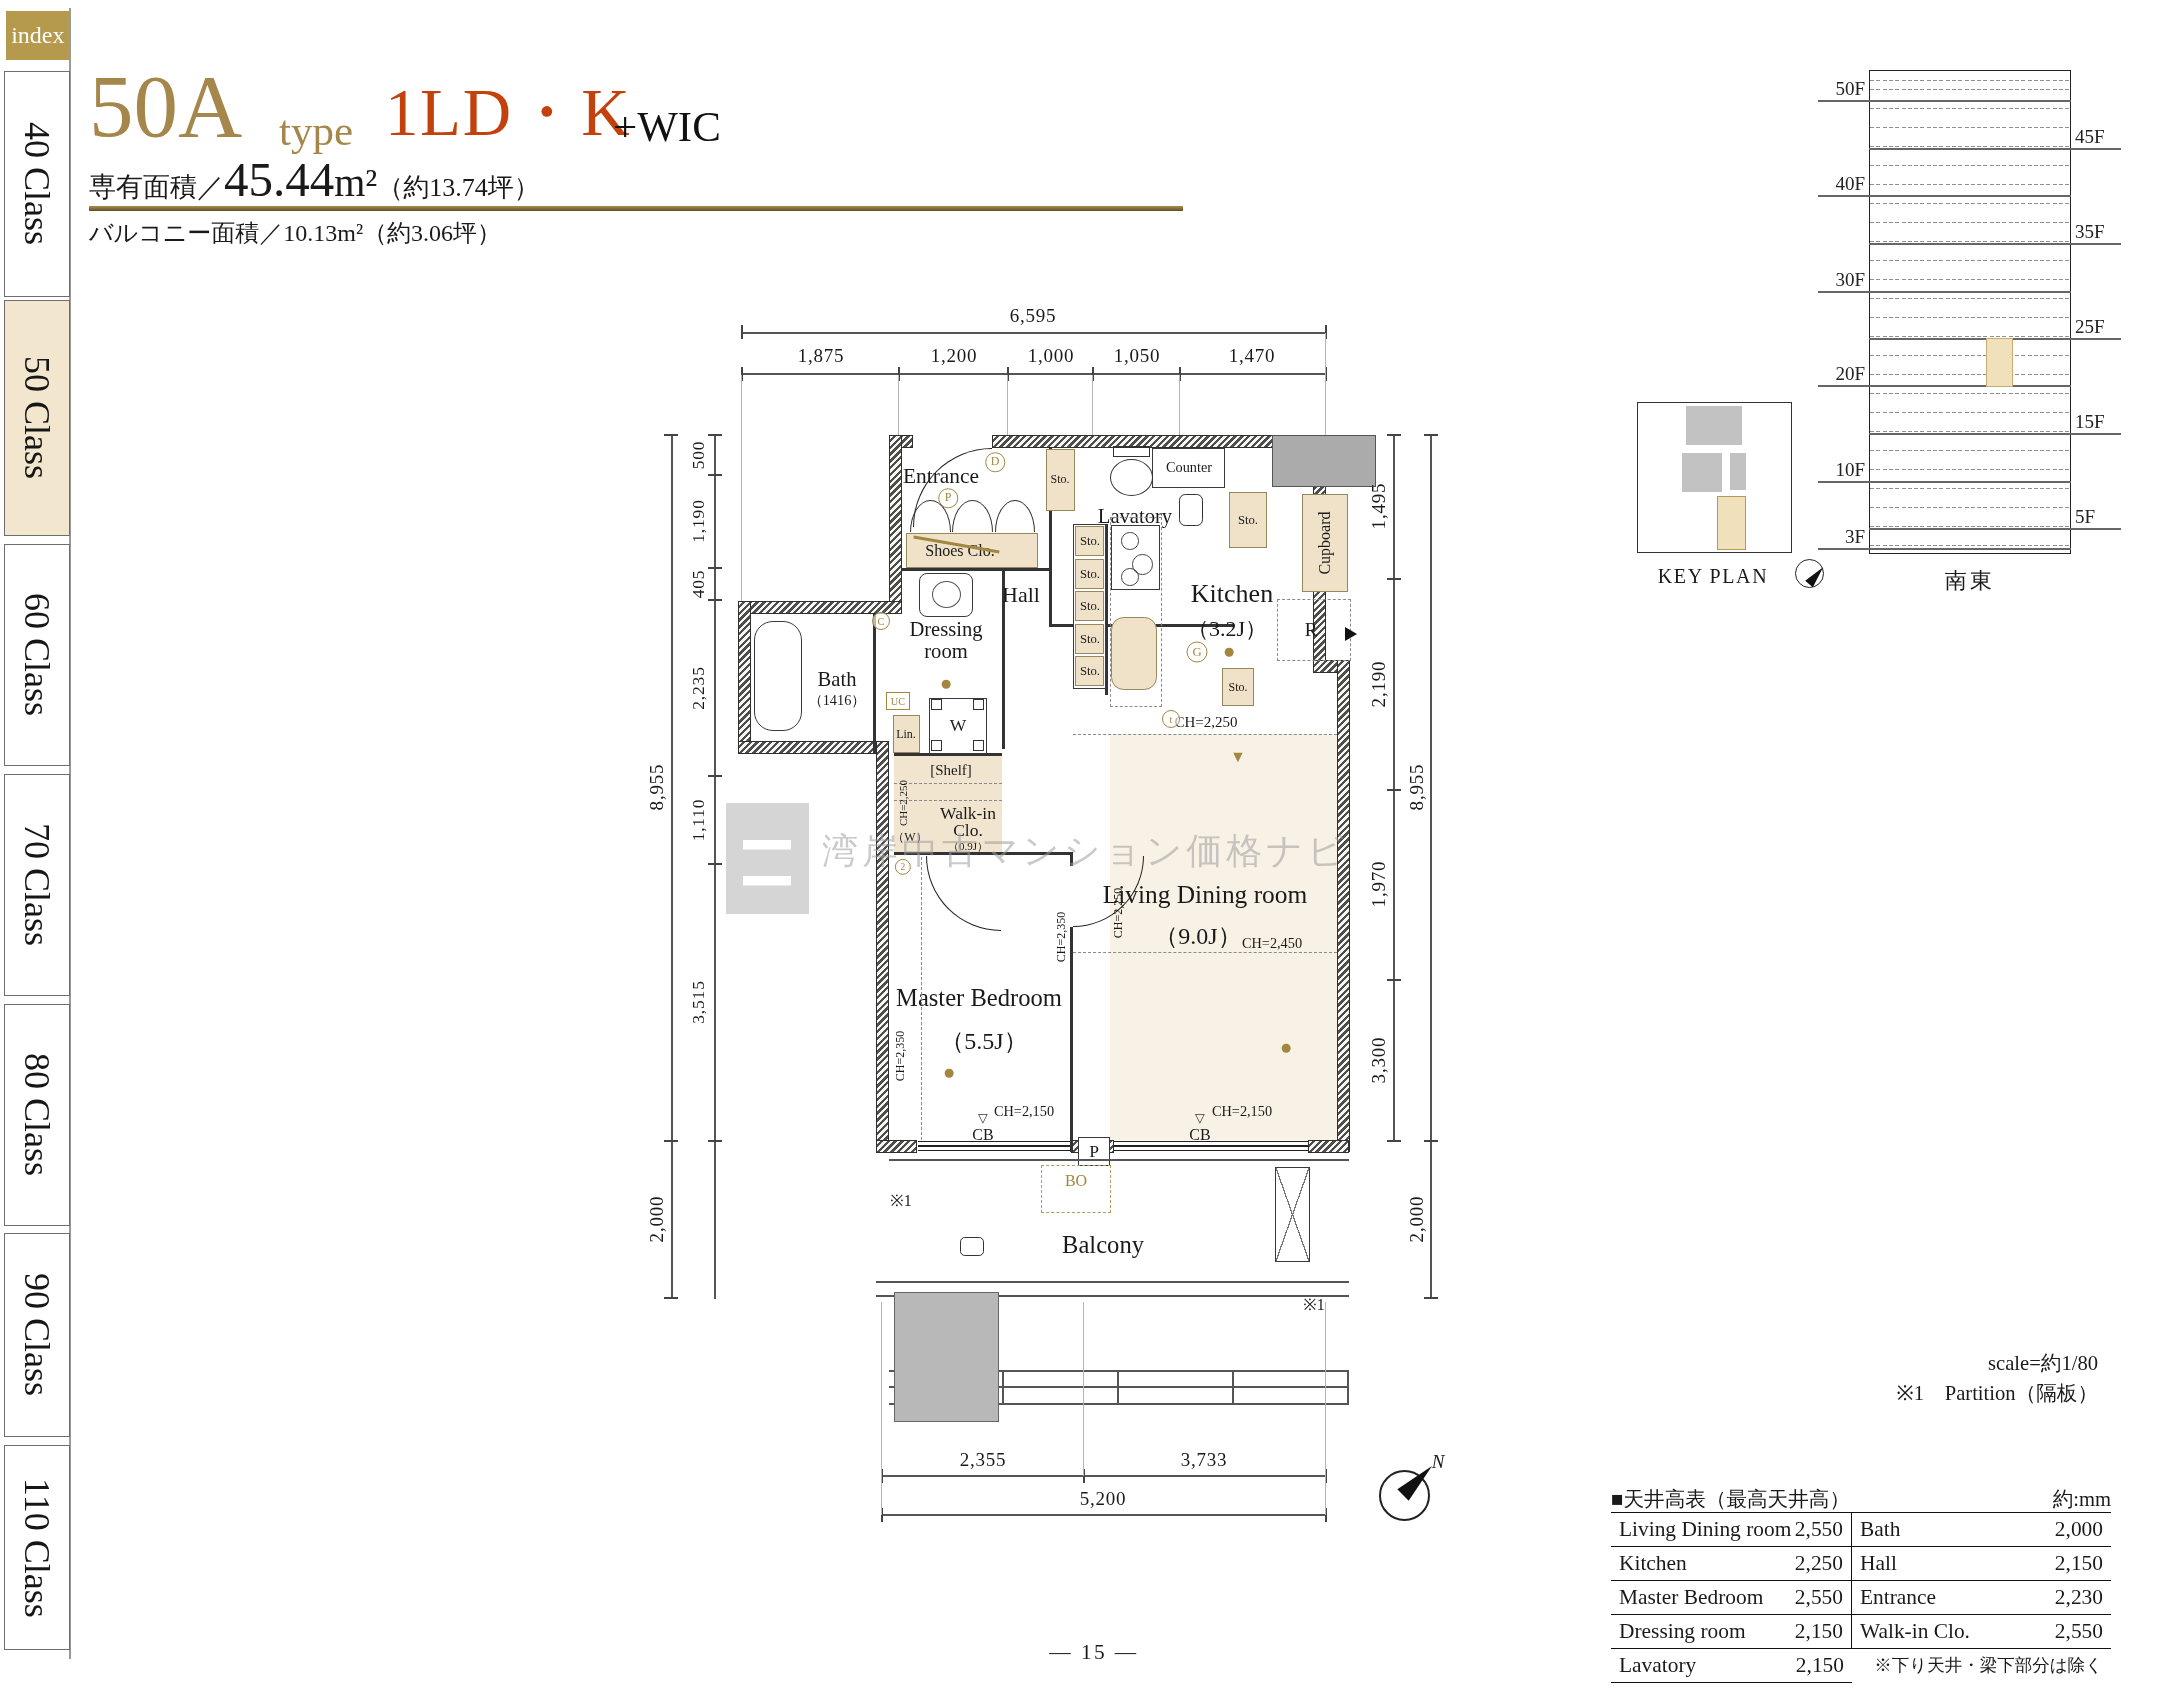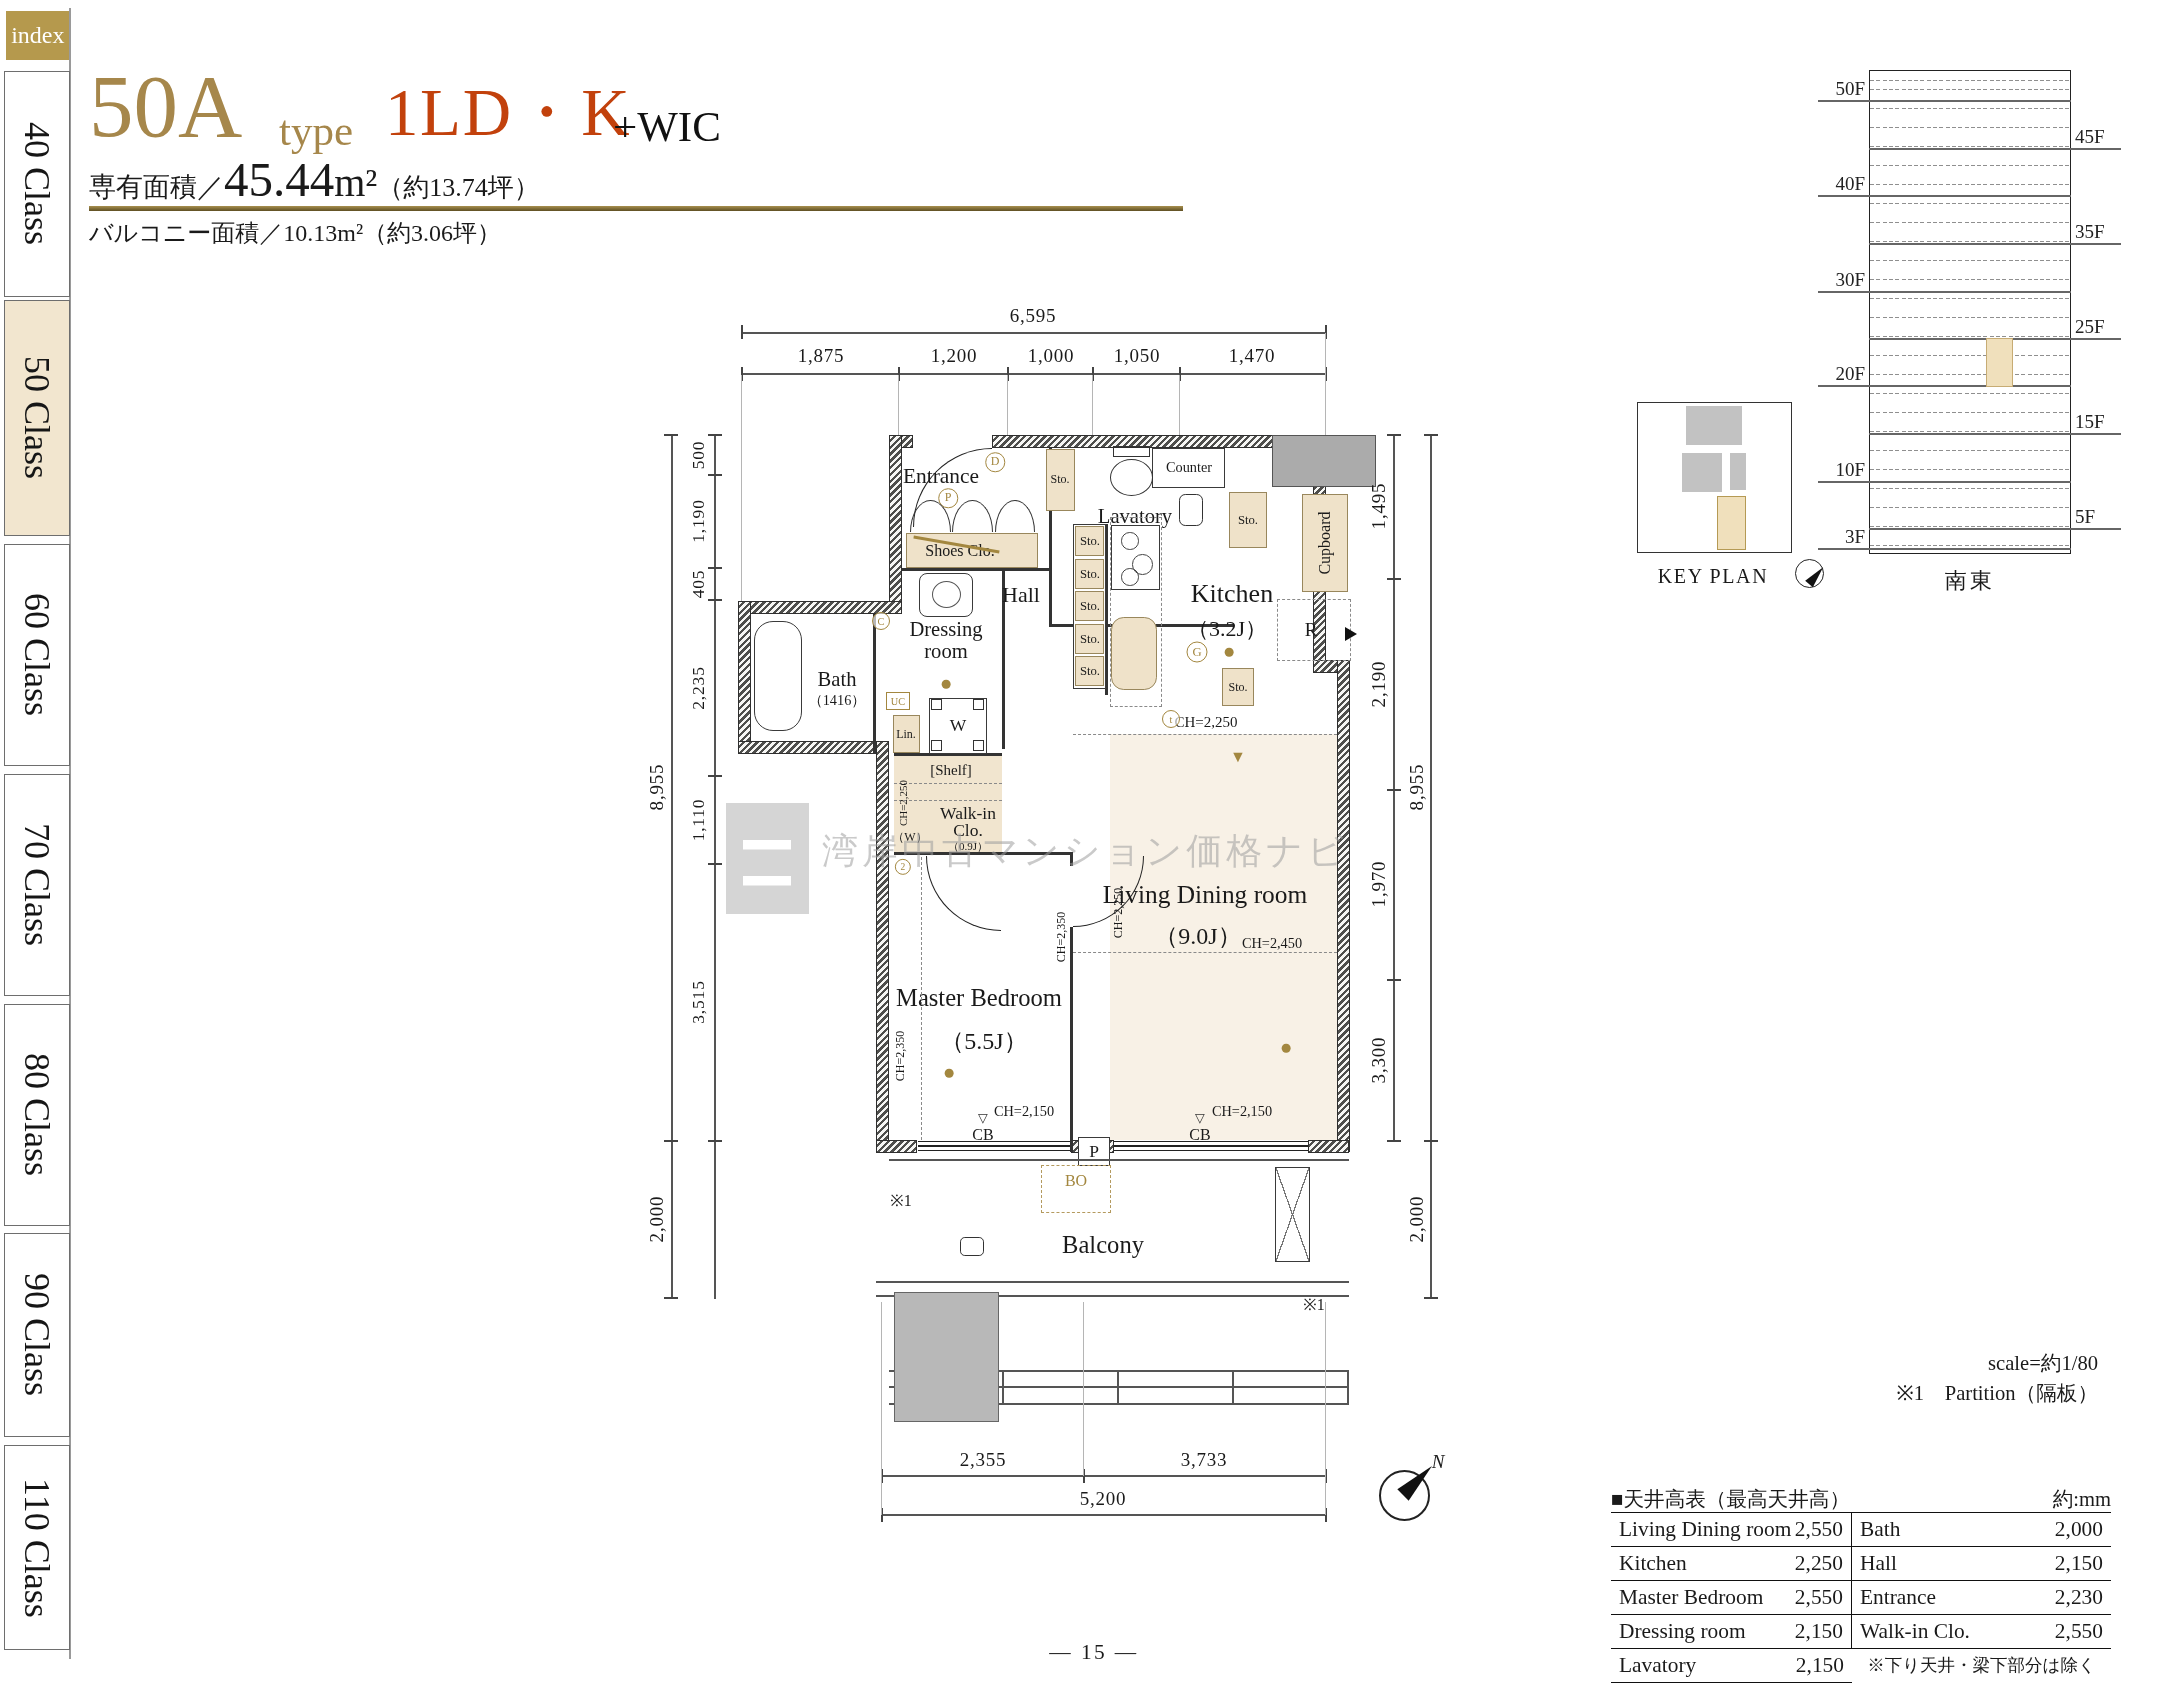--- a/index.html
+++ b/index.html
@@ -436,20 +436,20 @@
     <div class="thalf thR">
         <span>Walk-in Clo.</span>
         <span>2,550</span>
       </div>
   </div>
   <div class="trow">
     <div class="thalf thL" style="border-bottom:1.6px solid #111;border-right:none">
       <span>Lavatory</span>
         <span>2,150</span>
       </div>
-    <div class="thalf thR" style="justify-content:center">
+    <div class="thalf thR" style="justify-content:flex-end">
       <span style="font-size:17.5px">※下り天井・梁下部分は除く</span>
       </div>
   </div>
 </div>
 
 <span class="lbl" style="left:1094px;top:1652px;font-size:21.4px;letter-spacing:2.4px">— 15 —</span>
 
 
 </body></html>

